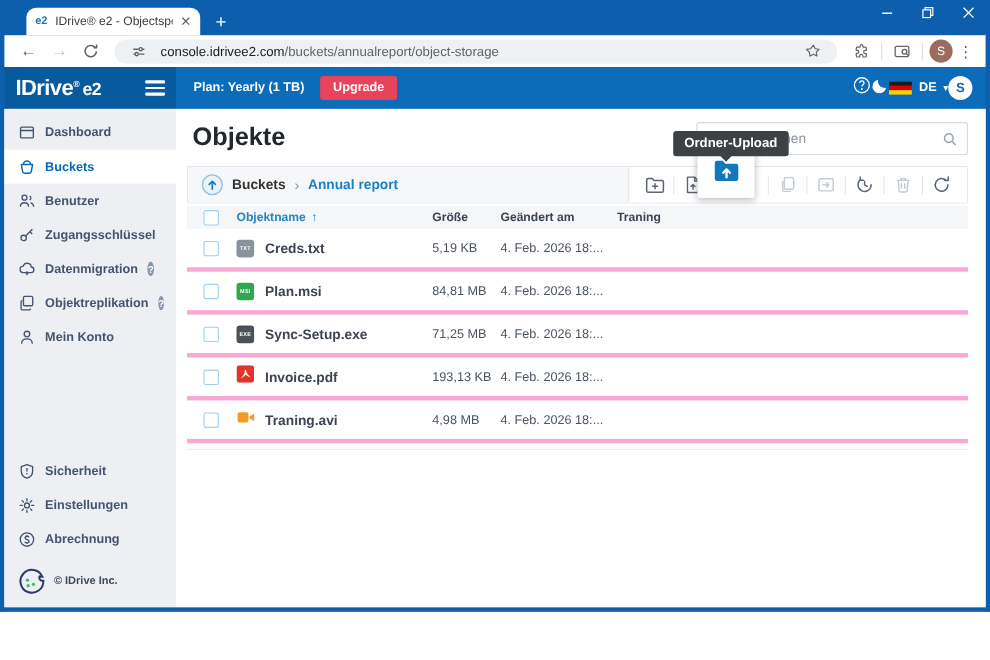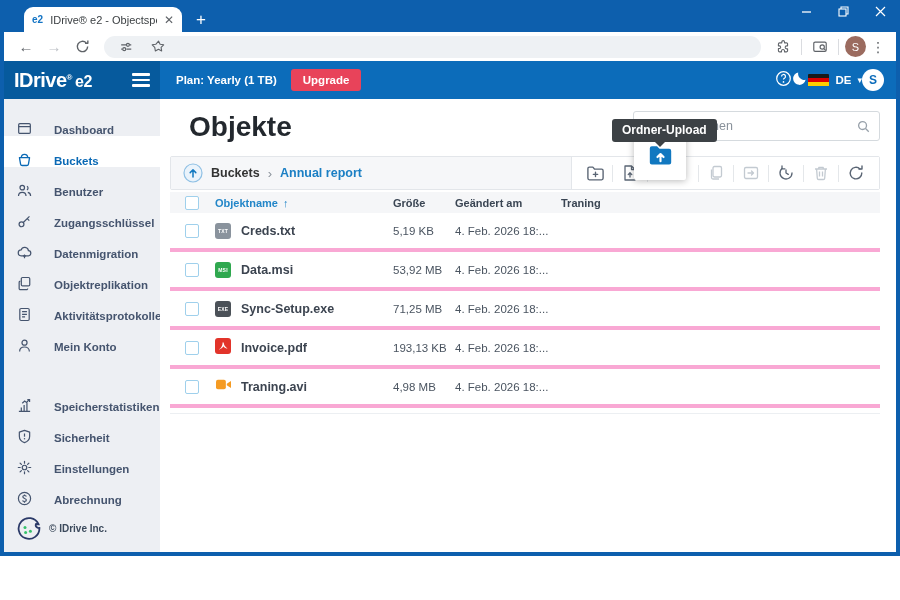--- a/index.html
+++ b/index.html
@@ -45,33 +45,33 @@
   .flagwrap{display:flex;align-items:center;gap:6px}
   .flag{width:21px;height:13px;display:flex;flex-direction:column;border-radius:1px;overflow:hidden}
   .flag div{flex:1}
   .lang{font-size:11.5px;font-weight:bold}
   .caret{font-size:9px}
   .user-avatar{width:22px;height:22px;border-radius:50%;background:#fff;color:#0c6cba;font-weight:bold;
     font-size:12px;display:flex;align-items:center;justify-content:center}
   
   .appbody{flex:1;display:flex;min-height:0;background:#fff}
   .sidebar{width:156px;background:#edeff3;display:flex;flex-direction:column;padding-top:6px;flex:none}
-  .nav-item{height:31px;display:flex;align-items:flex-end;padding:0 20px 0 13px;gap:22px;cursor:pointer;
+  .nav-item{height:31px;display:flex;align-items:center;padding:0 20px 0 13px;gap:9px;cursor:pointer;
     color:#45546e;font-size:11.5px;font-weight:bold;flex:none}
   .nav-item svg{flex:none}
   .nav-item .nlabel{white-space:nowrap}
   .nav-item.active{background:#fff;color:#0a69b5}
   .qbadge{margin-left:auto;width:13px;height:13px;border-radius:50%;background:#8494a9;color:#fff;
     font-size:9px;display:flex;align-items:center;justify-content:center;font-weight:bold}
   .nav-bottom{margin-top:auto}
   .sb-footer{height:44px;display:flex;align-items:center;gap:7px;padding:0 12px;flex:none;margin-bottom:2px}
   .sb-footer-text{font-size:10px;color:#3c4a5c;font-weight:bold}
   
   .main{flex:1;position:relative;background:#fff;padding:12px 16px 0 10px;min-width:0}
-  .page-title{font-size:28px;font-weight:bold;color:#23282e;margin-left:19px}
+  .page-title{font-size:23px;font-weight:bold;color:#23282e;margin-left:5px}
   .searchbox{position:absolute;top:12px;right:16px;width:247px;height:30px;border:1px solid #d5dade;
     border-radius:3px;background:#fff;display:flex;align-items:center;padding:0 8px 0 12px}
   .searchbox input{border:none;outline:none;flex:1;font-size:12.5px;color:#333;font-family:inherit;min-width:0}
   .searchbox input::placeholder{color:#8a929b}
   .tbar{margin-top:13px;height:34px;border:1px solid #e3e6ea;border-radius:2px;display:flex}
   .crumbs{flex:1;background:#f6f7f9;display:flex;align-items:center;gap:8px;padding:0 12px}
   .crumb-root{font-size:12.5px;color:#333;font-weight:bold}
   .crumb-sep{color:#8a929b;font-size:13px}
   .crumb-cur{font-size:12.5px;color:#1b7fc4;font-weight:bold}
   .actions{background:#fff;border-left:1px solid #e3e6ea;display:flex;align-items:center;padding:0 6px}
@@ -141,20 +141,21 @@
         </svg>
       </span>
     <div class="omnibox">
       <span class="tbicon">
         <svg width="14" height="14" viewBox="0 0 16 16" fill="#5f6368" stroke="#5f6368" stroke-width="1.4">
           <path d="M2.5 5.5h5.5M12.5 5.5h1.5M2.5 10.5h1.5M8.5 10.5h5.5" fill="none"></path>
           <circle cx="10.2" cy="5.5" r="1.7" fill="none"></circle>
             <circle cx="6" cy="10.5" r="1.7" fill="none"></circle>
           </svg>
         </span>
+      <span class="urltext"><span>console.idrivee2.com</span><span class="path">/buckets/annualreport/object-storage</span></span>
       <span class="tbicon">
         <svg width="15" height="15" viewBox="0 0 18 18" fill="none" stroke="#5f6368" stroke-width="1.3" stroke-linejoin="round">
           <path d="M9 2.5l1.9 3.9 4.3.6-3.1 3 .7 4.3L9 12.3l-3.8 2-.7-4.3-3.1-3 4.3-.6z"></path>
           </svg>
         </span>
     </div>
     <span class="tbicon">
       <svg width="15" height="15" viewBox="0 0 18 18" fill="none" stroke="#5f6368" stroke-width="1.3" stroke-linejoin="round">
         <path d="M7 3.5a1.6 1.6 0 0 1 3.2 0V4.6h2.3A1.4 1.4 0 0 1 13.9 6v2.2h-1.1a1.8 1.8 0 0 0 0 3.6h1.1V14a1.4 1.4 0 0 1-1.4 1.4h-2.3v-1.1a1.8 1.8 0 0 0-3.6 0v1.1H4.3A1.4 1.4 0 0 1 2.9 14v-2.6H4a1.6 1.6 0 0 0 0-3.2H2.9V6a1.4 1.4 0 0 1 1.4-1.4H7z"></path>
         </svg>
@@ -253,41 +254,27 @@
       <div class="nav-item">
         <svg width="15" height="15" viewBox="0 0 16 16" fill="none" stroke="#45546e" stroke-width="1.3">
             <rect x="4.6" y="1.6" width="9" height="9" rx="1.3"></rect>
             <path d="M11.4 13.2v.1a1.3 1.3 0 0 1-1.3 1.3H3.6a1.3 1.3 0 0 1-1.3-1.3V6.8a1.3 1.3 0 0 1 1.3-1.3"></path>
           </svg>
         <span class="nlabel">Objektreplikation</span>
         <span class="qbadge">?</span>
       </div>
       <div class="nav-item">
         <svg width="15" height="15" viewBox="0 0 16 16" fill="none" stroke="#45546e" stroke-width="1.3">
-            <rect x="3" y="1.6" width="10" height="12.8" rx="1.3"></rect>
-            <path d="M5.4 5h5.2M5.4 7.8h5.2M5.4 10.6h3.2"></path>
-          </svg>
-        <span class="nlabel">Aktivitätsprotokolle</span>
-      </div>
-      <div class="nav-item">
-        <svg width="15" height="15" viewBox="0 0 16 16" fill="none" stroke="#45546e" stroke-width="1.3">
             <circle cx="8" cy="5" r="2.7"></circle>
             <path d="M2.8 14.3c0-3 2.3-4.7 5.2-4.7s5.2 1.7 5.2 4.7"></path>
           </svg>
         <span class="nlabel">Mein Konto</span>
       </div>
 
       <div class="nav-bottom"></div>
-      <div class="nav-item">
-        <svg width="15" height="15" viewBox="0 0 16 16" fill="none" stroke="#45546e" stroke-width="1.3">
-            <path d="M2 14.2h12M4.6 14v-4M7.6 14V7.4M10.6 14V5M13 1.8l-2.8 2.9-2-1.5L5.6 5.6"></path>
-            <path d="M13.4 4.2V1.8H11"></path>
-          </svg>
-        <span class="nlabel">Speicherstatistiken</span>
-      </div>
       <div class="nav-item">
         <svg width="15" height="15" viewBox="0 0 16 16" fill="none" stroke="#45546e" stroke-width="1.3">
             <path d="M8 1.4l5.5 2v4.4c0 3.3-2.3 5.8-5.5 6.8-3.2-1-5.5-3.5-5.5-6.8V3.4z" stroke-linejoin="round"></path>
             <path d="M8 4.8v3.4"></path>
             <circle cx="8" cy="10.4" r=".8" fill="#45546e" stroke="none"></circle>
           </svg>
         <span class="nlabel">Sicherheit</span>
       </div>
       <div class="nav-item">
         <svg width="15" height="15" viewBox="0 0 16 16" fill="none" stroke="#45546e" stroke-width="1.3" stroke-linecap="round">
@@ -414,22 +401,22 @@
           <span class="cb"></span>
           <span class="fbadge" style="background:#8a939d">TXT</span>
           <span class="fname">Creds.txt</span>
           <span class="fsize">5,19 KB</span>
           <span class="fdate">4. Feb. 2026 18:...</span>
           <span></span>
         </div>
         <div class="trow">
           <span class="cb"></span>
           <span class="fbadge" style="background:#2fa84f">MSI</span>
-          <span class="fname">Data.msi</span>
-          <span class="fsize">53,92 MB</span>
+          <span class="fname">Plan.msi</span>
+          <span class="fsize">84,81 MB</span>
           <span class="fdate">4. Feb. 2026 18:...</span>
           <span></span>
         </div>
         <div class="trow">
           <span class="cb"></span>
           <span class="fbadge" style="background:#4b5158">EXE</span>
           <span class="fname">Sync-Setup.exe</span>
           <span class="fsize">71,25 MB</span>
           <span class="fdate">4. Feb. 2026 18:...</span>
           <span></span>

